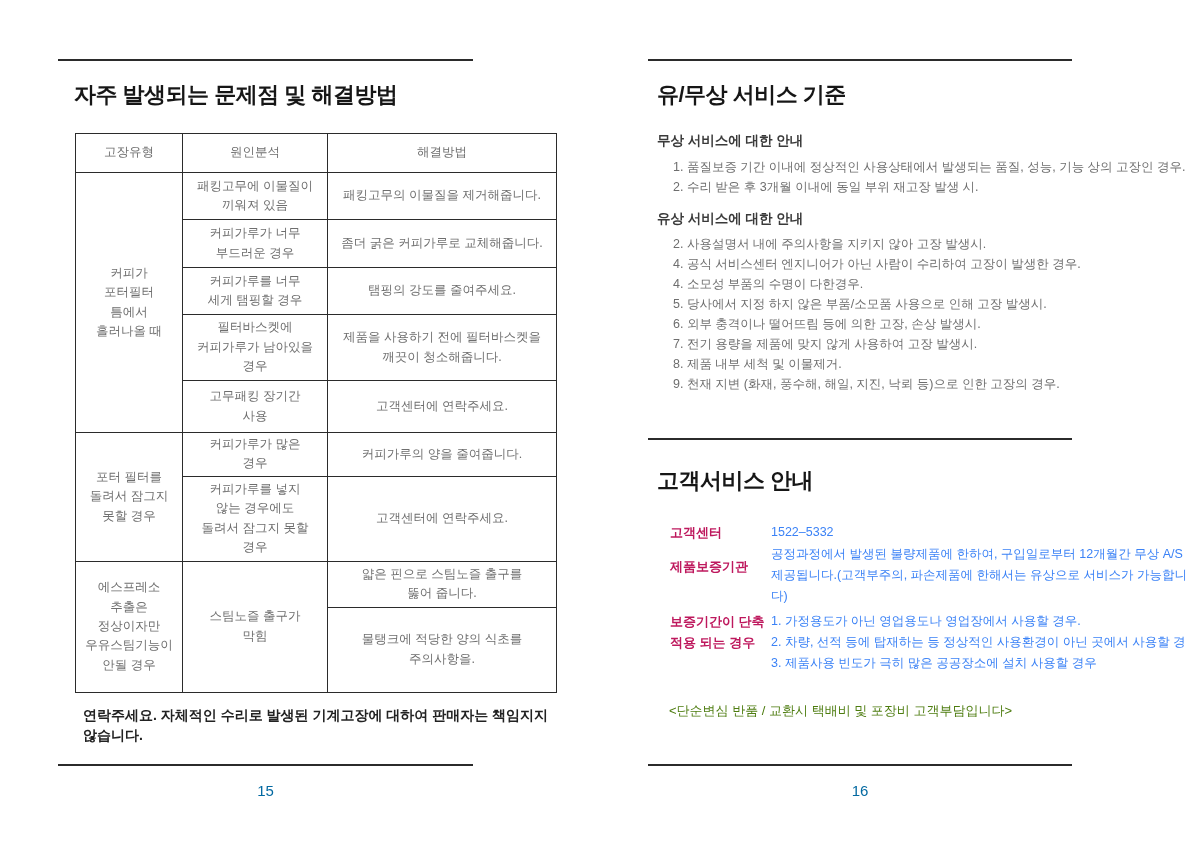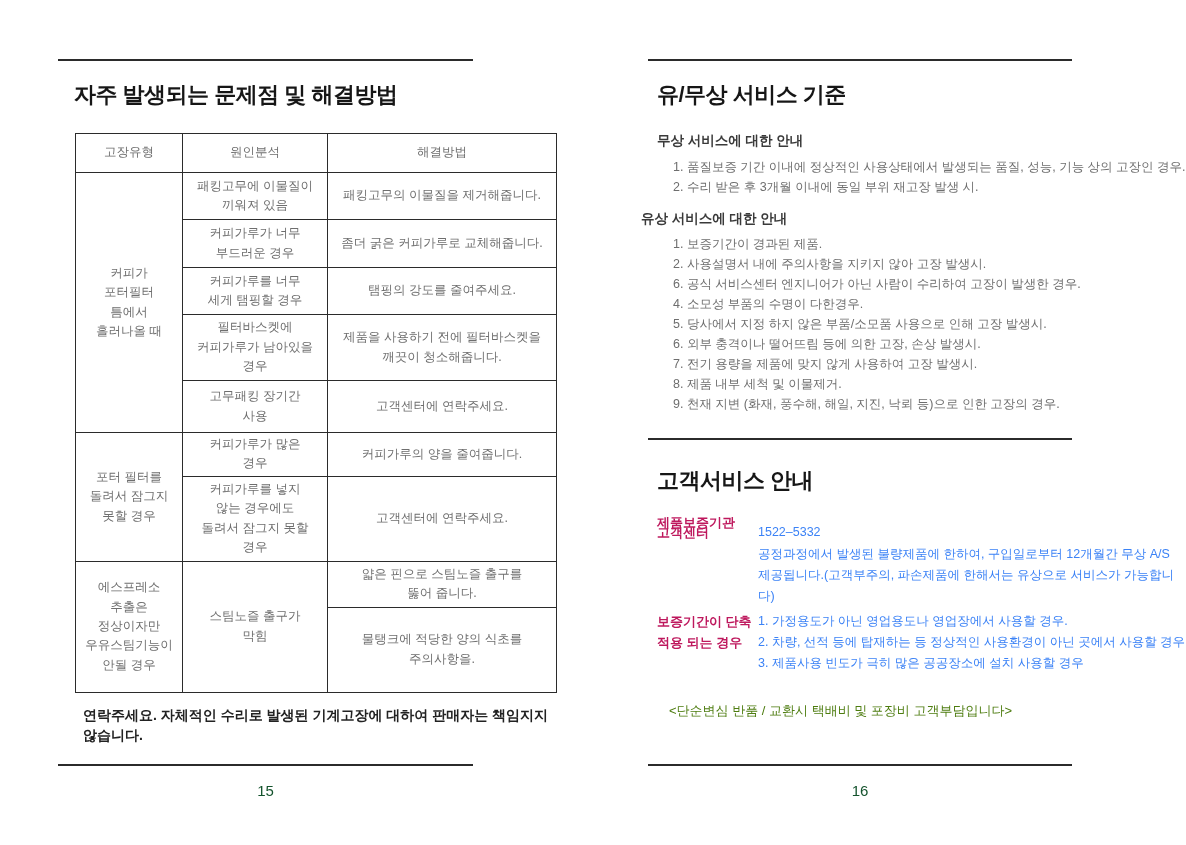--- a/index.html
+++ b/index.html
@@ -1,21 +1,21 @@
 <!DOCTYPE html>
 <html><head>
 <meta charset="utf-8">
 <style>
   html,body{margin:0;padding:0;}
   body{
     width:1186px;height:845px;position:relative;background:#ffffff;
     font-family:"Liberation Sans", sans-serif;color:#6e6e6e;
     -webkit-font-smoothing:antialiased;
   }
-  .abs{position:absolute;}
+  .abs{position:absolute;padding-left:13px;}
   .rule{position:absolute;height:2px;background:#2b2b2b;}
   .page-title{
     position:absolute;font-size:22px;font-weight:700;color:#161616;
     letter-spacing:-0.5px;white-space:nowrap;line-height:28px;
   }
   .sec-head{
     position:absolute;font-size:13.5px;font-weight:700;color:#3a3a3a;
     white-space:nowrap;line-height:18px;
   }
   .glist{position:absolute;font-size:12.5px;color:#6e6e6e;}
@@ -40,21 +40,21 @@
   .tbl tr:nth-child(7){height:43px;}
   .tbl tr:nth-child(8){height:85px;}
   .tbl tr:nth-child(9){height:46px;}
   .tbl tr:nth-child(10){height:85px;}
   .note{
     position:absolute;left:70px;top:705px;width:492px;
     font-size:14px;font-weight:700;color:#222222;line-height:20px;
   }
   .note .l2{padding-left:13px;}
   .pagenum{
-    position:absolute;top:782px;font-size:15px;color:#14532d;text-align:center;
+    position:absolute;top:782px;font-size:15px;color:#0369a1;text-align:center;
   }
   .cs-label{font-weight:700;color:#be185d;font-size:13px;line-height:21px;}
   .cs-value{color:#3b82f6;font-size:12.5px;line-height:21px;}
   .notice{position:absolute;left:657px;top:702px;font-size:13px;color:#4d7c0f;white-space:nowrap;margin-left:12px;}
 </style>
 </head>
 <body>
 
 <div class="abs" style="left:0;top:0;width:593px;height:845px;">
   <div class="rule" style="left:58px;top:59px;width:415px;"></div>
@@ -149,41 +149,40 @@
   <div class="rule" style="left:55px;top:59px;width:424px;"></div>
 
   <h1 class="page-title" style="left:64px;top:81px;margin:0;">유/무상 서비스 기준</h1>
 
   <div class="sec-head" style="left:64px;top:132px;">무상 서비스에 대한 안내</div>
   <div class="glist" style="left:80px;top:157px;">
     <div class="li">1. 품질보증 기간 이내에 정상적인 사용상태에서 발생되는 품질, 성능, 기능 상의 고장인 경우.</div>
     <div class="li">2. 수리 받은 후 3개월 이내에 동일 부위 재고장 발생 시.</div>
   </div>
 
-  <div class="sec-head" style="left:48px;top:210px;">유상 서비스에 대한 안내</div>
+  <div class="sec-head" style="left:64px;top:210px;">유상 서비스에 대한 안내</div>
   <div class="glist" style="left:80px;top:234px;">
-    <div class="li">1. 보증기간이 경과된 제품.</div>
     <div class="li">2. 사용설명서 내에 주의사항을 지키지 않아 고장 발생시.</div>
-    <div class="li">6. 공식 서비스센터 엔지니어가 아닌 사람이 수리하여 고장이 발생한 경우.</div>
+    <div class="li">4. 공식 서비스센터 엔지니어가 아닌 사람이 수리하여 고장이 발생한 경우.</div>
     <div class="li">4. 소모성 부품의 수명이 다한경우.</div>
     <div class="li">5. 당사에서 지정 하지 않은 부품/소모품 사용으로 인해 고장 발생시.</div>
     <div class="li">6. 외부 충격이나 떨어뜨림 등에 의한 고장, 손상 발생시.</div>
     <div class="li">7. 전기 용량을 제품에 맞지 않게 사용하여 고장 발생시.</div>
     <div class="li">8. 제품 내부 세척 및 이물제거.</div>
     <div class="li">9. 천재 지변 (화재, 풍수해, 해일, 지진, 낙뢰 등)으로 인한 고장의 경우.</div>
   </div>
 
   <div class="rule" style="left:55px;top:438px;width:424px;"></div>
 
   <h1 class="page-title" style="left:64px;top:467px;margin:0;">고객서비스 안내</h1>
 
   <div class="abs cs-label" style="left:64px;top:522px;">고객센터</div>
   <div class="abs cs-value" style="left:165px;top:522px;">1522–5332</div>
 
-  <div class="abs cs-label" style="left:64px;top:512px;">제품보증기관</div>
+  <div class="abs cs-label" style="left:64px;top:556px;">제품보증기관</div>
   <div class="abs cs-value pre" style="left:165px;top:544px;width:420px;">공정과정에서 발생된 불량제품에 한하여, 구입일로부터 12개월간 무상 A/S
 제공됩니다.(고객부주의, 파손제품에 한해서는 유상으로 서비스가 가능합니다)</div>
 
   <div class="abs cs-label pre" style="left:64px;top:611px;">보증기간이 단축
 적용 되는 경우</div>
   <div class="abs cs-value" style="left:165px;top:611px;white-space:nowrap;">
     <div>1. 가정용도가 아닌 영업용도나 영업장에서 사용할 경우.</div>
     <div>2. 차량, 선적 등에 탑재하는 등 정상적인 사용환경이 아닌 곳에서 사용할 경우</div>
     <div>3. 제품사용 빈도가 극히 많은 공공장소에 설치 사용할 경우</div>
   </div>

